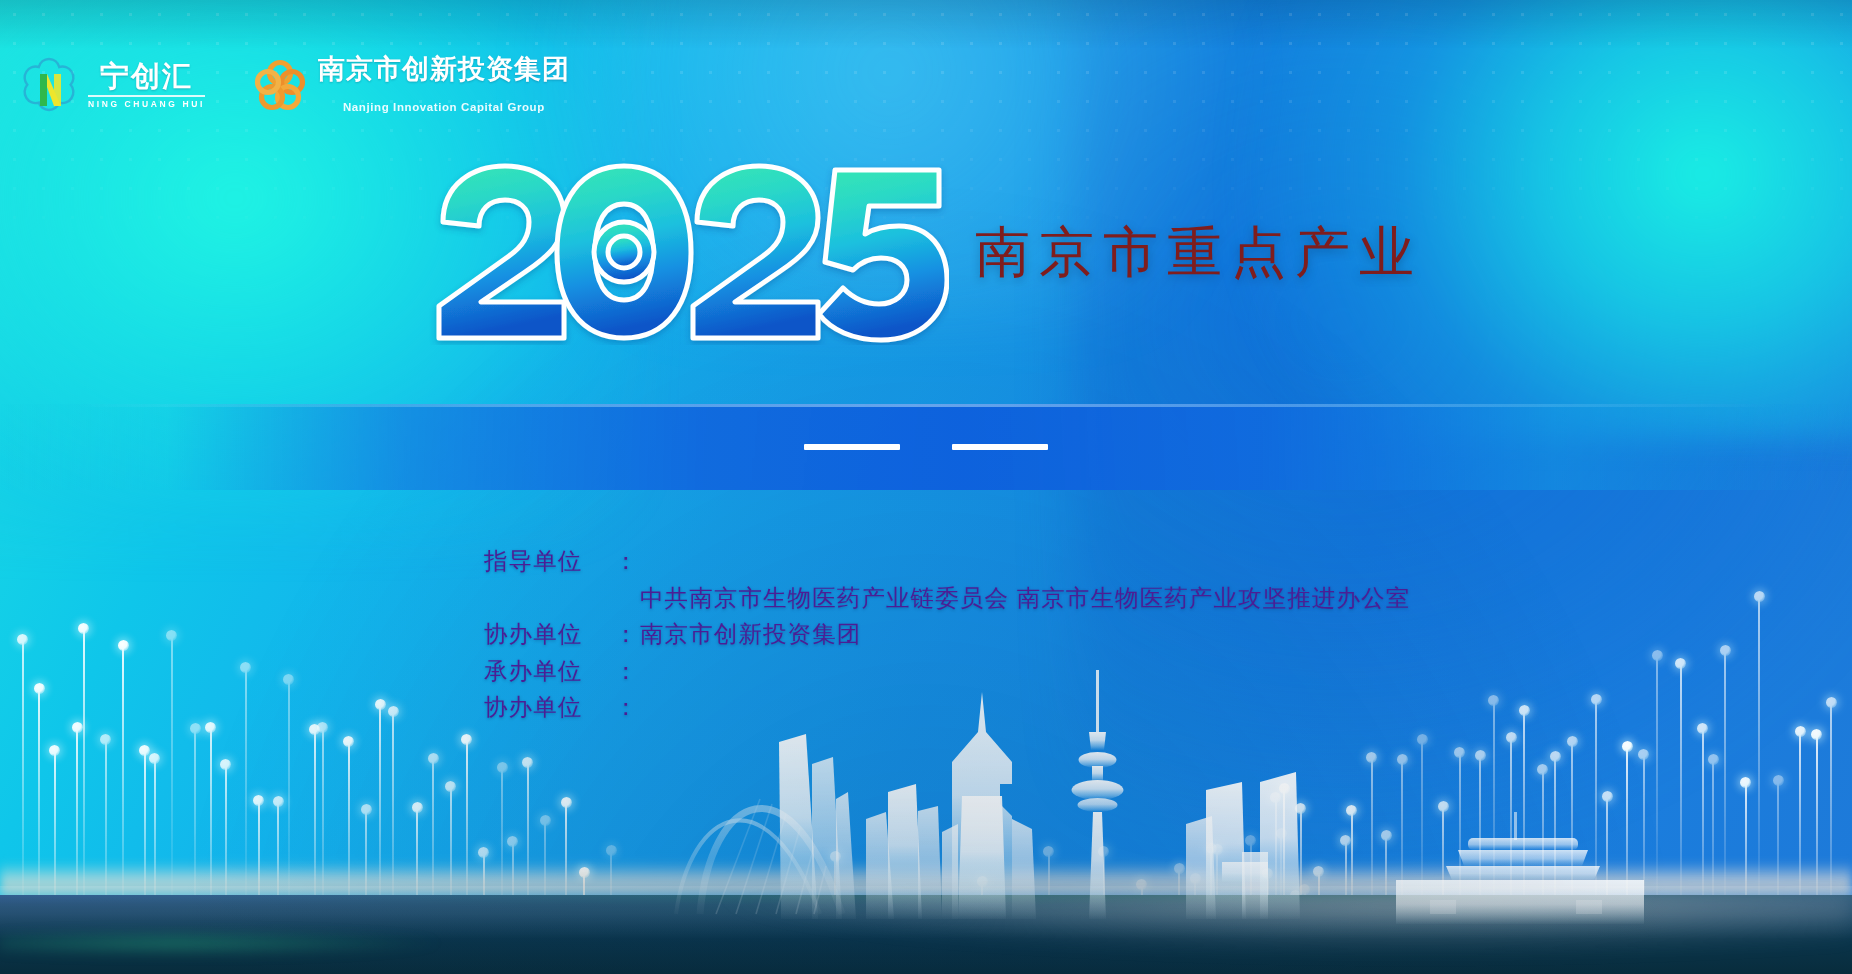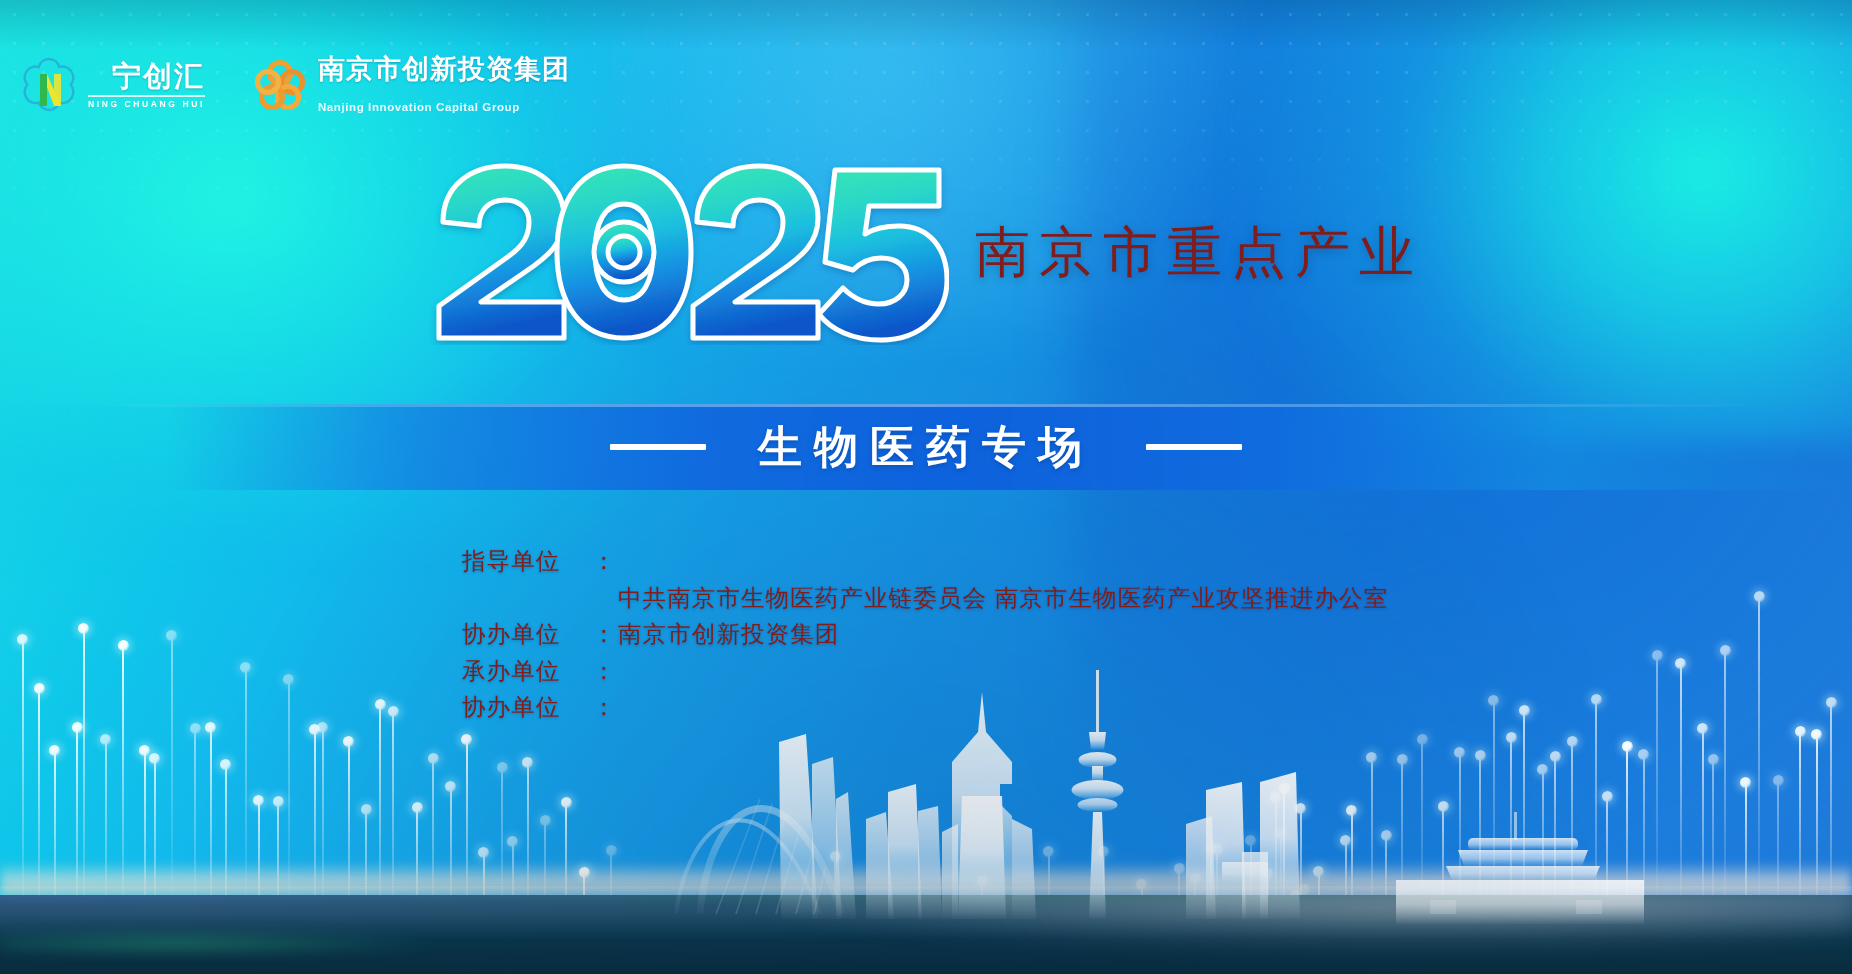--- a/index.html
+++ b/index.html
@@ -145,32 +145,32 @@
   .skyline svg{ display:block; width:100%; height:100%; }
 
   
   .logo-row{
     position:absolute; left:18px; top:54px;
     display:flex; align-items:center; gap:0;
   }
   .logo{ display:flex; align-items:center; }
 
   .lg1-mark{ width:62px; height:62px; position:relative; flex:0 0 auto; }
-  .lg1-text{ margin-left:8px; display:flex; flex-direction:column; align-items:flex-end; }
+  .lg1-text{ margin-left:8px; display:flex; flex-direction:column; align-items:center; }
   .lg1-cn{ font-size:29px; font-weight:700; color:#ffffff; letter-spacing:2px; line-height:1;
            text-shadow:0 1px 2px rgba(0,60,90,.28); }
   .lg1-rule{ width:100%; height:2px; background:rgba(255,255,255,.85); margin:4px 0 3px; }
   .lg1-en{ font-size:8.5px; font-weight:700; color:#ffffff; letter-spacing:2.6px; line-height:1; }
 
   .lg2{ margin-left:46px; display:flex; align-items:center; }
   .lg2-mark{ width:58px; height:58px; flex:0 0 auto; }
   .lg2-text{ margin-left:9px; display:flex; flex-direction:column; }
   .lg2-cn{ font-size:27px; font-weight:700; color:#ffffff; letter-spacing:1px; line-height:1.05;
            text-shadow:0 1px 2px rgba(0,60,90,.28); }
-  .lg2-en{ font-size:11.5px; font-weight:700; color:#eafcff; letter-spacing:.6px; line-height:1.2; margin-top:17px; }
+  .lg2-en{ font-size:11.5px; font-weight:700; color:#eafcff; letter-spacing:.6px; line-height:1.2; margin-top:17px;text-align:center; }
 
   
   .title-block{
     position:absolute; left:0; right:0; top:160px;
     display:flex; align-items:center; justify-content:center; gap:26px;
   }
   .year-wrap{ width:520px; height:185px; flex:0 0 auto; }
   .year-wrap svg{ display:block; width:100%; height:100%; }
 
   .title-cn{
@@ -206,22 +206,22 @@
   }
   .sub-dash{ width:96px; height:6px; background:#ffffff; border-radius:1px; flex:0 0 auto; }
   .sub-text{
     font-size:44px; font-weight:700; color:#ffffff; letter-spacing:12px;
     text-shadow:0 2px 4px rgba(0,48,110,.35);
     white-space:nowrap;
   }
 
   
   .orgs{
-    position:absolute; left:462px; top:543px;
-    color:#7f1d1d;
+    position:absolute; left:484px; top:543px;
+    color:#4c1d95;
     font-size:23.5px;
     line-height:36.5px;
     letter-spacing:1.1px;
     text-shadow:0 1px 3px rgba(0,60,110,.42);
     font-weight:400;
   }
   .org-line{ display:flex; white-space:nowrap; }
   .org-label{ width:130px; flex:0 0 auto; }
   .org-colon{ width:26px; flex:0 0 auto; }
   .org-value{ flex:1 1 auto; }
@@ -474,21 +474,20 @@
 
     <div class="title-cn">
       <div class="line">南京市重点产业</div>
     </div>
   </div>
 
   <div class="sub-band"></div>
   <div class="sub-band-top"></div>
   <div class="sub-row">
     <span class="sub-dash"></span>
-    <span class="sub-text">生物医药专场</span>
     <span class="sub-dash"></span>
   </div>
 
   <div class="orgs" id="orgs">
       <div class="org-line">
         <span class="org-label">指导单位</span>
         <span class="org-colon">：</span>
       </div>
       <div class="org-cont">中共南京市生物医药产业链委员会 南京市生物医药产业攻坚推进办公室</div>
       <div class="org-line">

